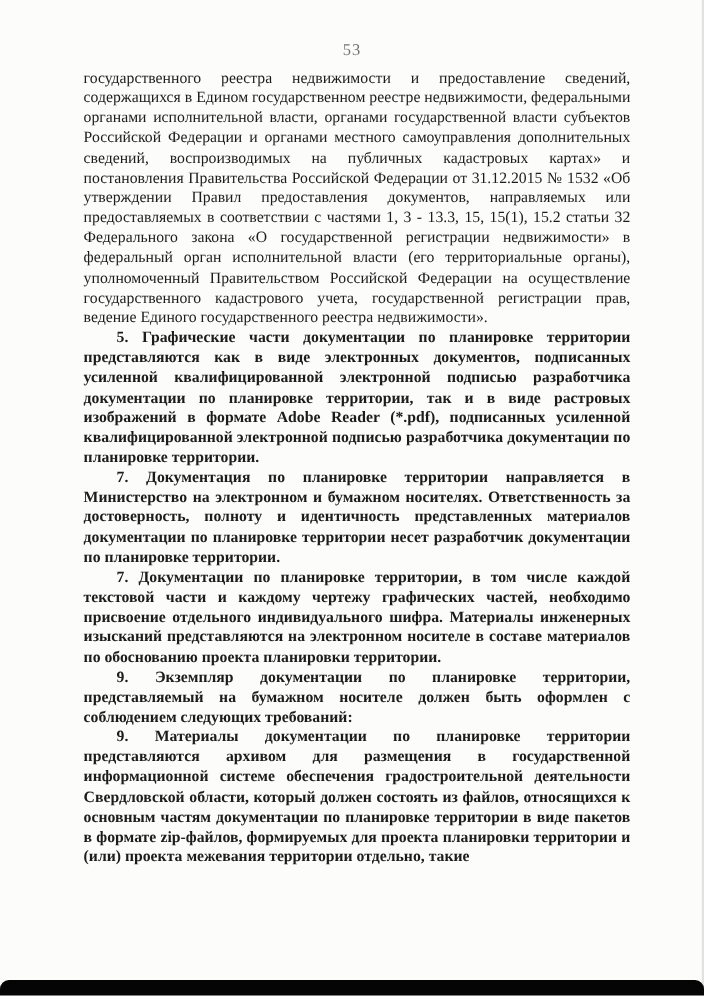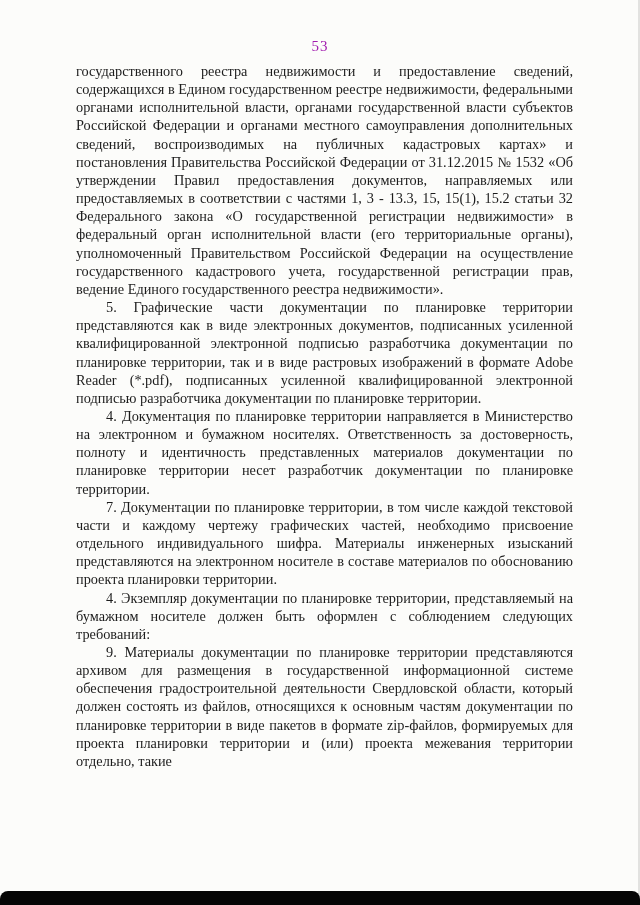--- a/index.html
+++ b/index.html
@@ -21,38 +21,39 @@
     color: #1c1c1c;
   }
   .page-number {
     position: absolute;
     top: 38px;
     left: 0;
     right: 0;
     text-align: center;
     font-size: 15px;
     letter-spacing: 1px;
-    color: #a21caf;
+    color: #737373;
   }
   .text-block {
     position: absolute;
     top: 62px;
     left: 76px;
     width: 497px;
     font-size: 14.3px;
     line-height: 18.15px;
     text-align: justify;
     color: #1c1c1c;
   }
   .para {
     margin: 0;
     padding: 0;
   }
   .para.indent {
     text-indent: 30px;
+    font-weight: bold;
   }
   .scan-bar {
     position: absolute;
     left: 0;
     right: 0;
     bottom: 0;
     height: 14px;
     background: #050505;
     border-radius: 8px 8px 0 0;
   }
@@ -68,22 +69,22 @@
 </head>
 <body>
 
 <div class="page">
 
   <div class="page-number">53</div>
 
   <div class="text-block">
     <p class="para">государственного реестра недвижимости и предоставление сведений, содержащихся в Едином государственном реестре недвижимости, федеральными органами исполнительной власти, органами государственной власти субъектов Российской Федерации и органами местного самоуправления дополнительных сведений, воспроизводимых на публичных кадастровых картах» и постановления Правительства Российской Федерации от 31.12.2015 № 1532 «Об утверждении Правил предоставления документов, направляемых или предоставляемых в соответствии с частями 1, 3 - 13.3, 15, 15(1), 15.2 статьи 32 Федерального закона «О государственной регистрации недвижимости» в федеральный орган исполнительной власти (его территориальные органы), уполномоченный Правительством Российской Федерации на осуществление государственного кадастрового учета, государственной регистрации прав, ведение Единого государственного реестра недвижимости».</p>
     <p class="para indent">5. Графические части документации по планировке территории представляются как в виде электронных документов, подписанных усиленной квалифицированной электронной подписью разработчика документации по планировке территории, так и в виде растровых изображений в формате Adobe Reader (*.pdf), подписанных усиленной квалифицированной электронной подписью разработчика документации по планировке территории.</p>
-    <p class="para indent">4. Документация по планировке территории направляется в Министерство на электронном и бумажном носителях. Ответственность за достоверность, полноту и идентичность представленных материалов документации по планировке территории несет разработчик документации по планировке территории.</p>
+    <p class="para indent">7. Документация по планировке территории направляется в Министерство на электронном и бумажном носителях. Ответственность за достоверность, полноту и идентичность представленных материалов документации по планировке территории несет разработчик документации по планировке территории.</p>
     <p class="para indent">7. Документации по планировке территории, в том числе каждой текстовой части и каждому чертежу графических частей, необходимо присвоение отдельного индивидуального шифра. Материалы инженерных изысканий представляются на электронном носителе в составе материалов по обоснованию проекта планировки территории.</p>
-    <p class="para indent">4. Экземпляр документации по планировке территории, представляемый на бумажном носителе должен быть оформлен с соблюдением следующих требований:</p>
+    <p class="para indent">9. Экземпляр документации по планировке территории, представляемый на бумажном носителе должен быть оформлен с соблюдением следующих требований:</p>
     <p class="para indent">9. Материалы документации по планировке территории представляются архивом для размещения в государственной информационной системе обеспечения градостроительной деятельности Свердловской области, который должен состоять из файлов, относящихся к основным частям документации по планировке территории в виде пакетов в формате zip-файлов, формируемых для проекта планировки территории и (или) проекта межевания территории отдельно, такие</p>
   </div>
 
   <div class="scan-edge-right"></div>
   <div class="scan-bar"></div>
 
 </div>
 
 </body></html>

